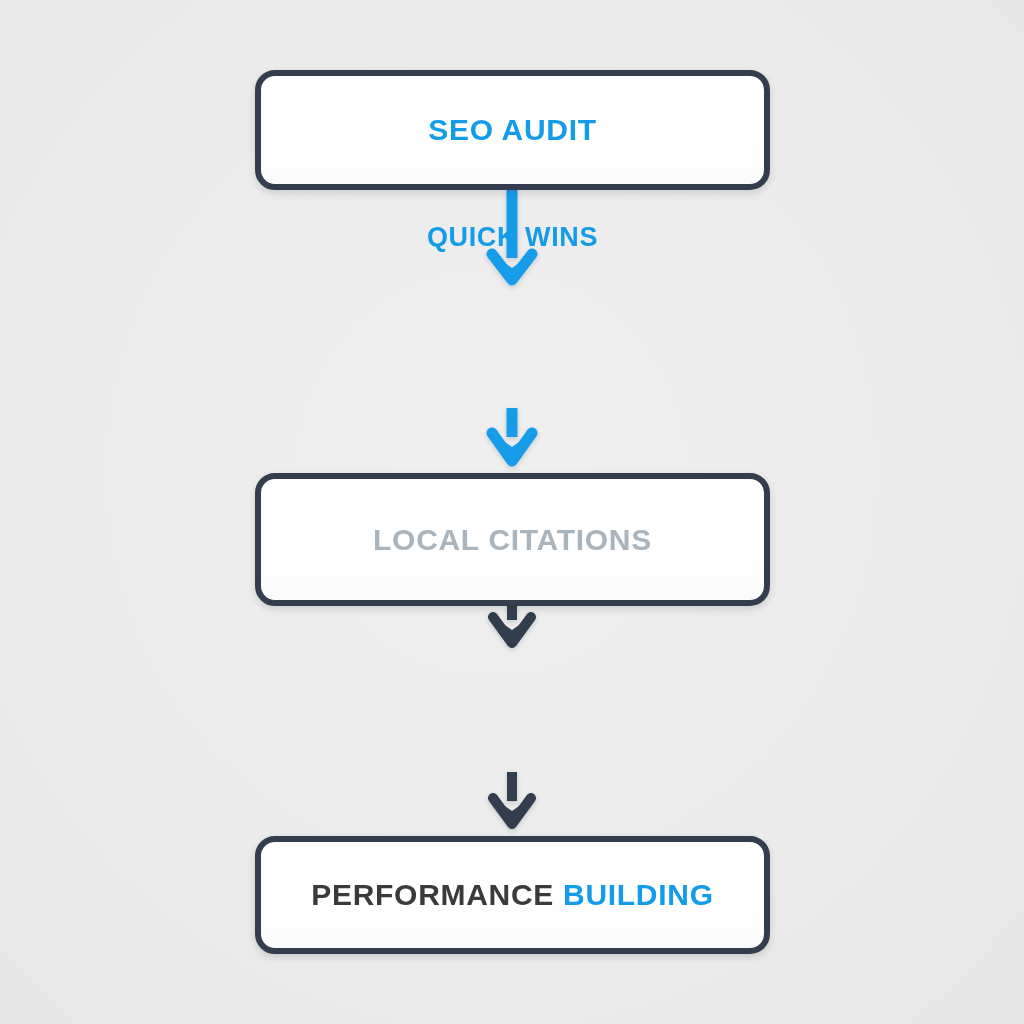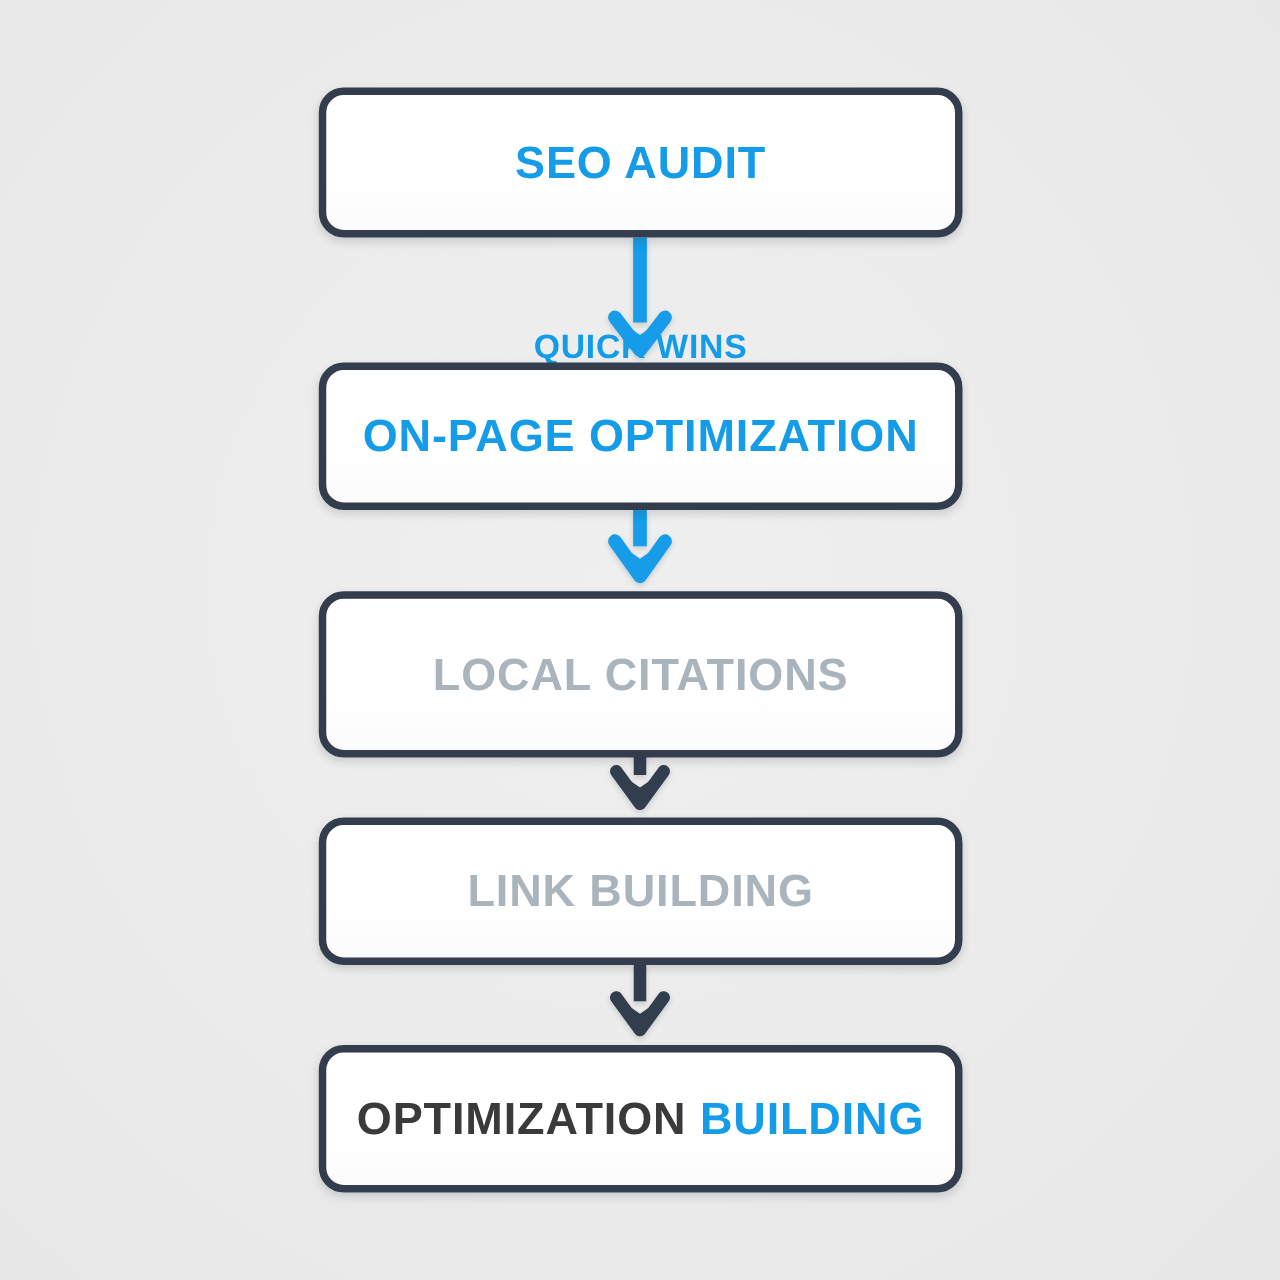--- a/index.html
+++ b/index.html
@@ -33,21 +33,21 @@
     box-sizing: border-box;
     background: linear-gradient(180deg, #ffffff 0%, #ffffff 62%, #fbfbfb 100%);
     border: 6px solid #333d4d;
     border-radius: 20px;
     display: flex;
     align-items: center;
     justify-content: center;
     box-shadow: 0 3px 7px rgba(40,48,60,0.17);
   }
   .node-label {
-    font-size: 36px;
+    font-size: 30px;
     font-weight: 700;
     letter-spacing: 0.7px;
     text-align: center;
     line-height: 1;
     white-space: nowrap;
     font-family: "Liberation Sans", sans-serif;
   }
   .state-active   { color: #159ce8; }
   .state-muted    { color: #aab4bd; }
   .seg-dark       { color: #3a3a3c; }
@@ -55,21 +55,20 @@
 
   .edge-label {
     position: absolute;
     text-align: center;
     font-size: 27px;
     font-weight: 700;
     letter-spacing: 0.6px;
     color: #159ce8;
     white-space: nowrap;
     font-family: "Liberation Sans", sans-serif;
-    margin-top: 40px;
   }
 </style>
 </head>
 <body>
 
 <div id="stage">
 
   <svg id="svg-layer" viewBox="0 0 1024 1024">
     <defs>
       <linearGradient id="railGrad" x1="0" y1="0" x2="0" y2="1">
@@ -133,31 +132,25 @@
       <path d="M 493 798 L 512 824 L 531 798" stroke="#333d4d" stroke-width="10" fill="none" stroke-linejoin="round" stroke-linecap="round"></path>
     </g>
   </svg>
 
   <div class="node" id="node-1" style="top:70px; height:120px;">
     <span class="node-label state-active">SEO AUDIT</span>
   </div>
 
   <div class="edge-label" style="left:255px; width:515px; top:222px;">QUICK WINS</div>
 
-  <div class="node" id="node-2" style="top:290px; height:118px;">
-    <span class="node-label state-active">ON-PAGE OPTIMIZATION</span>
-  </div>
 
   <div class="node" id="node-3" style="top:473px; height:133px;">
     <span class="node-label state-muted">LOCAL CITATIONS</span>
   </div>
 
-  <div class="node" id="node-4" style="top:654px; height:118px;">
-    <span class="node-label state-muted">LINK BUILDING</span>
-  </div>
 
   <div class="node" id="node-5" style="top:836px; height:118px;">
     <span class="node-label">
-      <span class="seg-dark">OPTIMIZATION</span><span>&nbsp;</span><span class="seg-accent">BUILDING</span>
+      <span class="seg-dark">PERFORMANCE</span><span>&nbsp;</span><span class="seg-accent">BUILDING</span>
     </span>
   </div>
 
 </div>
 
 </body></html>

